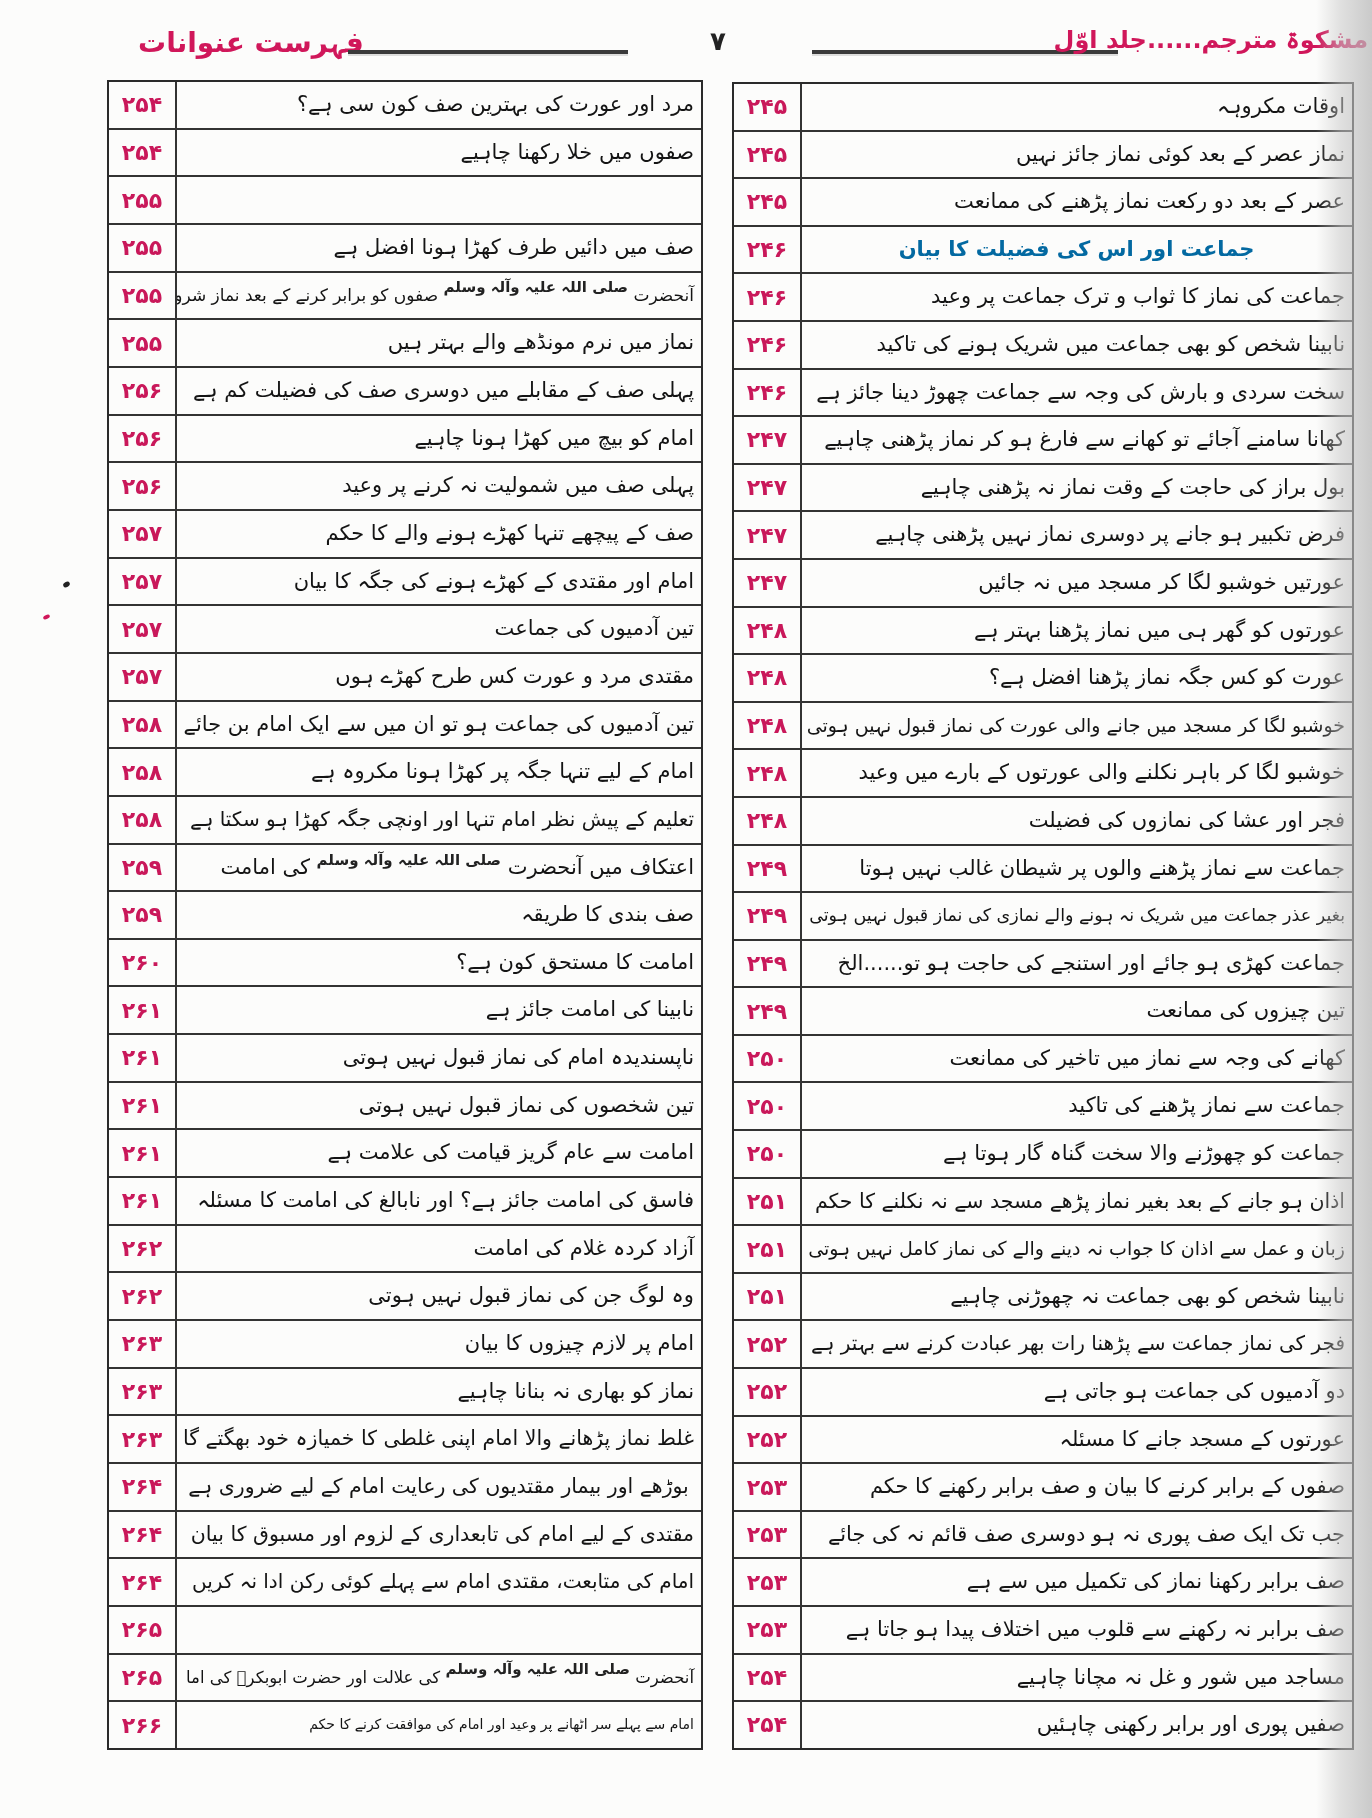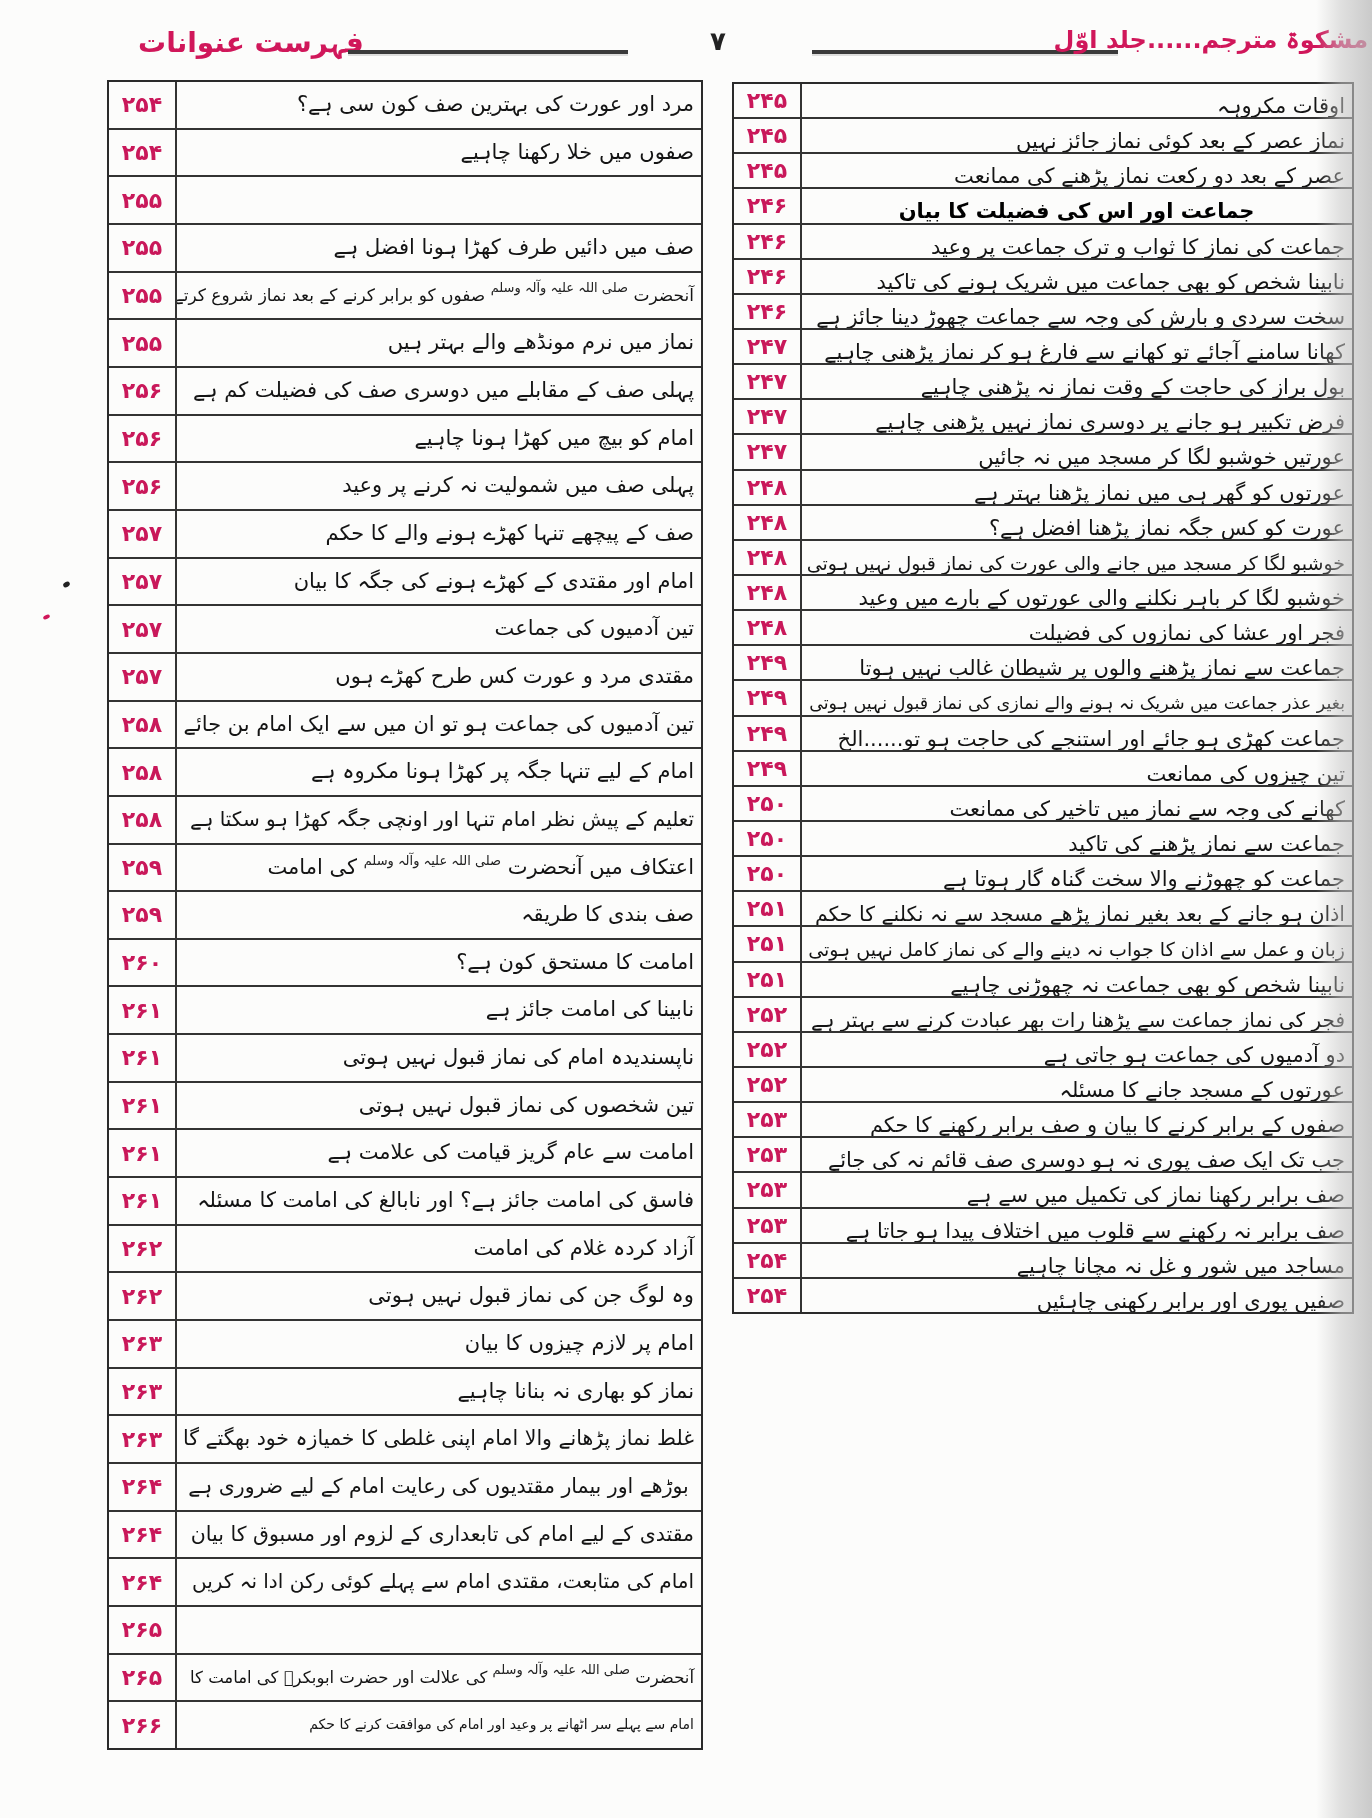--- a/index.html
+++ b/index.html
@@ -22,39 +22,39 @@
   .hdr-right-title {
     right:4px; top:26px; font-size:24px; font-weight:bold; color:#d0175a;
     direction:rtl; white-space:nowrap;
   }
   
   .toc-table {
     border:2px solid #2a2a2a; box-sizing:border-box;
     display:flex; flex-direction:column; background:transparent;
   }
   .toc-table.left  { left:107px; top:80px; width:596px; height:1670px; }
-  .toc-table.right { left:732px; top:82px; width:622px; height:1232px; }
+  .toc-table.right { left:732px; top:82px; width:622px; height:1668px; }
   .row {
     flex:1 1 0; display:flex; flex-direction:row;
     border-bottom:2px solid #333; min-height:0;
   }
   .row:last-child { border-bottom:none;border-radius:16px; }
   .pg {
     width:66px; flex:0 0 66px; border-right:2px solid #333;
     color:#c9185a; font-weight:bold; font-size:22px;
     display:flex; align-items:center; justify-content:center;
     direction:ltr;
   }
   .topic {
     flex:1 1 auto; min-width:0; direction:rtl; text-align:right;
     padding:0 7px 0 6px; white-space:nowrap; overflow:hidden;
     font-size:21px; line-height:45px; color:#141414;
   }
-  .row.heading .topic { text-align:center; color:#000000; font-weight:bold; }
-  .hon { font-size:13px; position:relative; top:-9px; color:#222; }
+  .row.heading .topic { text-align:center; color:#0369a1; font-weight:bold; }
+  .hon { font-size:15px; position:relative; top:-9px; color:#222;font-weight:bold; }
   
   .gutter {
     right:0; top:0; width:56px; height:1818px; pointer-events:none;
     background:linear-gradient(to right, rgba(205,205,205,0) 0%, rgba(200,200,200,0.55) 45%, rgba(185,185,185,0.75) 100%);
   }
   .speck { border-radius:50%; }
   .speck.black { left:63px; top:582px; width:7px; height:5px; background:#222; transform:rotate(-30deg); }
   .speck.red { left:43px; top:615px; width:7px; height:4px; background:#d0175a; transform:rotate(-25deg); }
 </style>
 </head>

